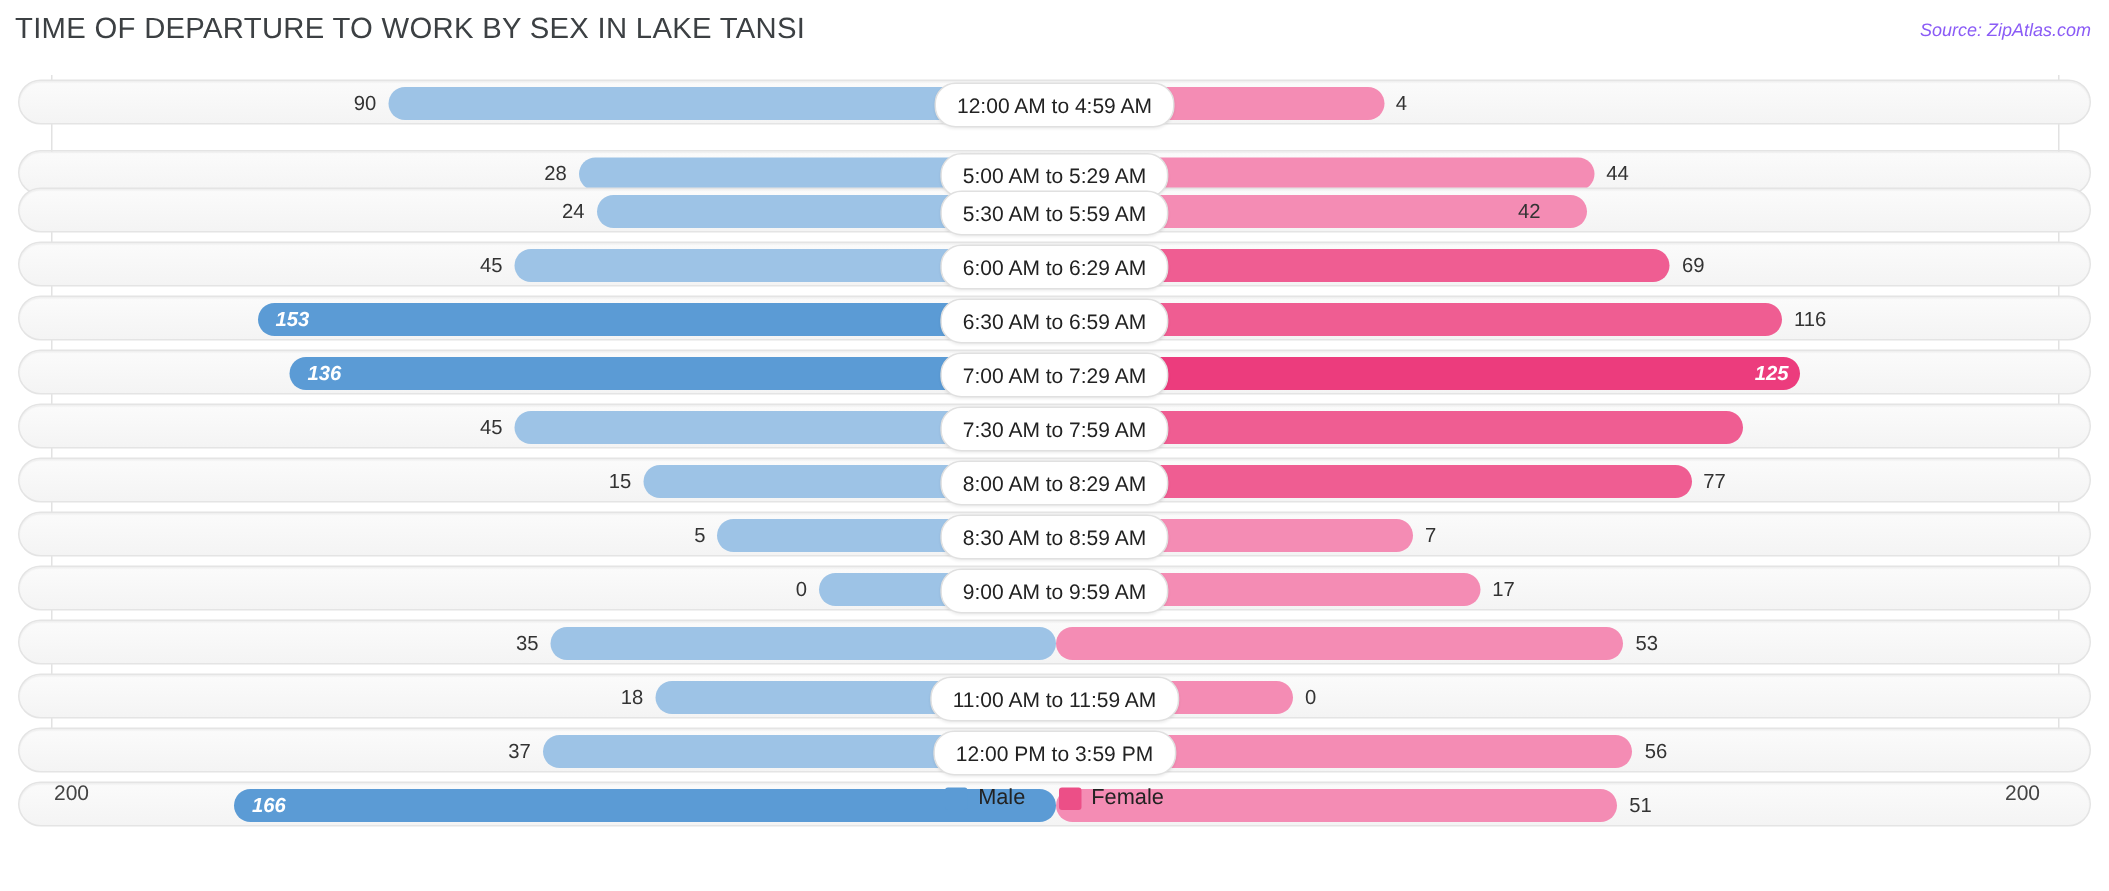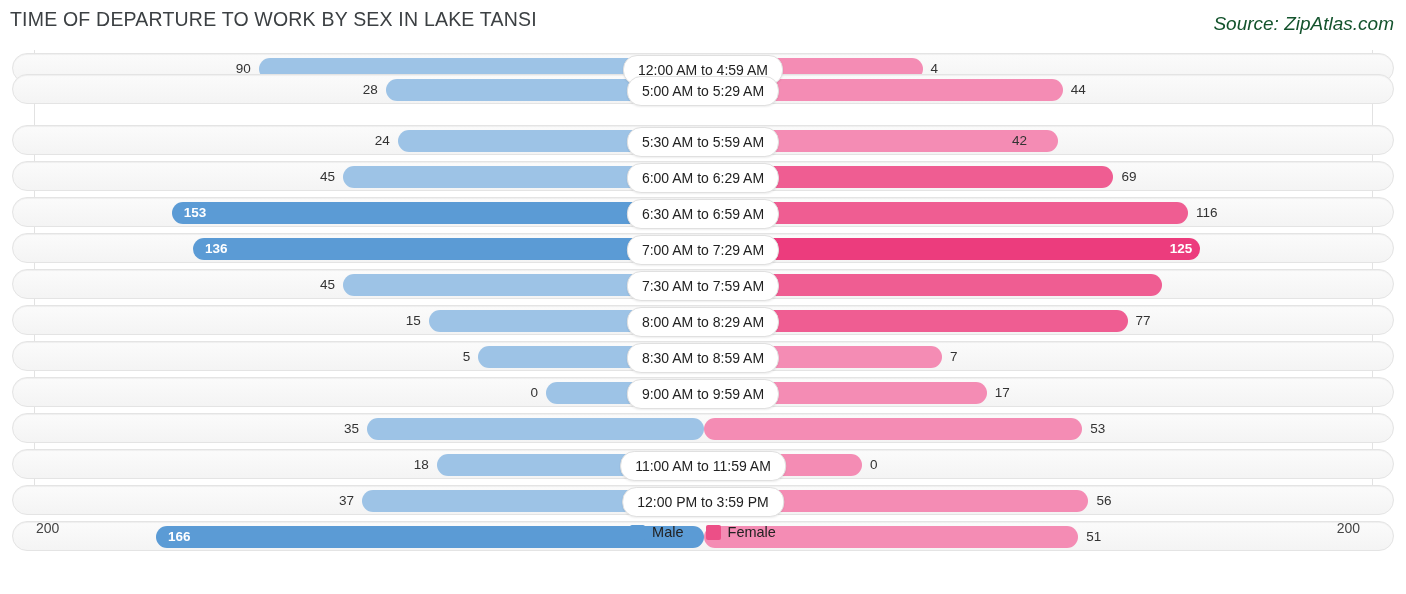--- a/index.html
+++ b/index.html
@@ -10,21 +10,21 @@
     overflow:hidden;
     position:relative;
   }
   #chart-title{
     position:absolute; left:10px; top:8px;
     font-size:19.5px; color:#3c4043; letter-spacing:.2px;
     white-space:nowrap;
   }
   #source-note{
     position:absolute; right:12px; top:13px;
-    font-size:19px; font-style:italic; color:#14532d;
+    font-size:12px; font-style:italic; color:#8b5cf6;
     white-space:nowrap;
   }
 
   
   #plot{
     position:absolute; left:0; top:50px;
     width:1406px; height:504px;
   }
   .gridline{
     position:absolute; top:0; bottom:48px; width:1px;
@@ -50,21 +50,21 @@
   .bar.male{ }
   .bar.female{ }
 
   .val{
     position:absolute; top:4px; height:22px; line-height:22px;
     font-size:13.5px; color:#333;
     white-space:nowrap;
   }
   .val.left{ text-align:right; }
   .val.right{ text-align:left; }
-  .val.inside{ color:#ffffff; font-weight:bold; }
+  .val.inside{ color:#ffffff; font-weight:bold;font-style:italic; }
 
   .catlabel{
     position:absolute; top:1px; height:28px; line-height:28px;
     left:50%; transform:translateX(-50%);
     background:#ffffff;
     border:1px solid #e0e0e0;
     border-radius:14px;
     font-size:14px; color:#222;
     padding:0 14px;
     white-space:nowrap;
@@ -101,21 +101,21 @@
   <div id="rows-container">
       <div class="row" style="top: 3px;">
         <div class="rowinner">
           <div class="bar male" style="left: 245.889px; width: 445.111px; background: rgb(157, 195, 230);"></div>
           <div class="bar female" style="left: 691px; width: 218.528px; background: rgb(244, 140, 180);"></div>
           <div class="val left" style="left: 177.889px; width: 60px;">90</div>
           <div class="val right" style="left: 917.528px; width: 60px;">4</div>
           <div class="catlabel">12:00 AM to 4:59 AM</div>
         </div>
       </div>
-      <div class="row" style="top: 24px;">
+      <div class="row" style="top: 50px;">
         <div class="rowinner">
           <div class="bar male" style="left: 372.857px; width: 318.143px; background: rgb(157, 195, 230);"></div>
           <div class="bar female" style="left: 691px; width: 358.75px; background: rgb(244, 140, 180);"></div>
           <div class="val left" style="left: 304.857px; width: 60px;">28</div>
           <div class="val right" style="left: 1057.75px; width: 60px;">44</div>
           <div class="catlabel">5:00 AM to 5:29 AM</div>
         </div>
       </div>
       <div class="row" style="top: 75px;">
         <div class="rowinner">

